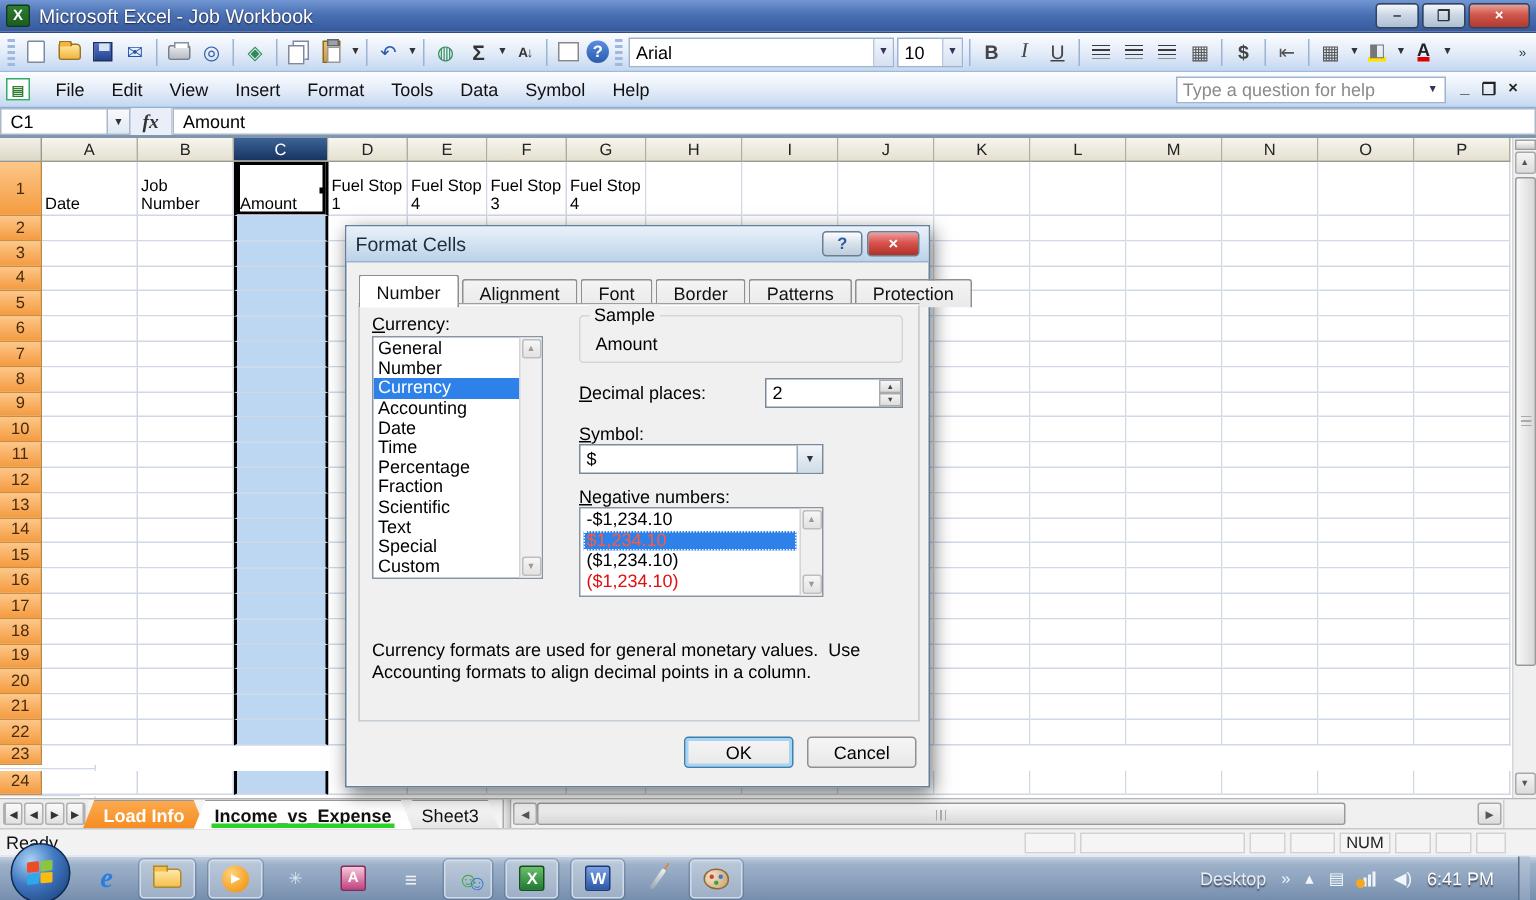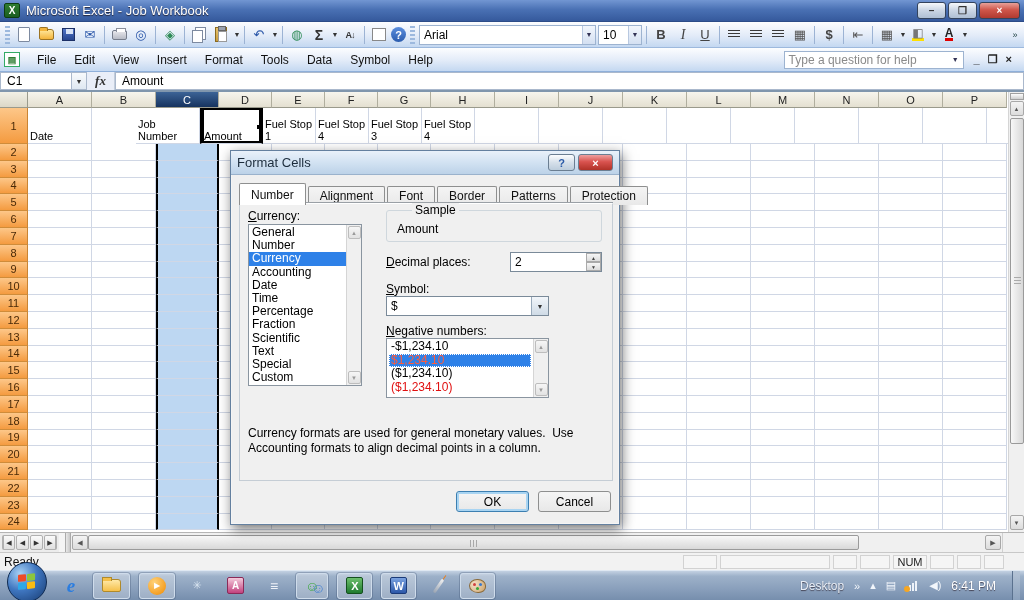--- a/index.html
+++ b/index.html
@@ -136,21 +136,21 @@
   .dpage { position:absolute; left:8px; top:52px; width:374px; height:278px; background:#f0f0f0; border:1px solid #c5cdd5; border-top:1px solid #fff; box-shadow:0 -1px 0 #9aa0a6;}
   .dlabel { font-size:12px; color:#000; }
   .u1::first-letter { text-decoration:underline; }
   .catlist { position:absolute; left:8px; top:20px; width:114px; height:162px; background:#fff; border:1px solid #8a95a0; display:flex;}
   .catitems { flex:1; list-style:none; padding:1px 0; overflow:hidden;}
   .catitems li { font-size:12px; padding:0 3px; height:13.2px; line-height:13px; color:#000; white-space:nowrap;}
   .catitems li.sel { background:#2e81e8; color:#fff; }
   .lscroll { width:15px; background:#f0f0f0; border-left:1px solid #d5d5d5; display:flex; flex-direction:column; justify-content:space-between; align-items:center; padding:1px 0;}
   .lsb { width:13px; height:13px; display:flex; align-items:center; justify-content:center; font-size:6px; color:#9a9a9a; background:linear-gradient(#f6f6f6,#e2e2e2); border:1px solid #bdbdbd; border-radius:2px;}
   .samplebox { position:absolute; left:146px; top:6px; width:216px; height:32px; border:1px solid #cfd7dd; border-radius:3px;}
-  .samplebox .legend { position:absolute; left:25px; top:-8px; background:#f0f0f0; padding:0 3px; font-size:12px;}
+  .samplebox .legend { position:absolute; left:6px; top:-8px; background:#f0f0f0; padding:0 3px; font-size:12px;}
   .samplebox .sval { position:absolute; left:10px; top:11px; font-size:12px;}
   .spinrow { position:absolute; left:146px; top:48px; width:216px; display:flex; align-items:center;}
   .spinbox { margin-left:auto; width:92px; height:20px; background:#fff; border:1px solid #7a8a99; display:flex; align-items:center; padding-left:4px; font-size:12px;}
   .spinner { margin-left:auto; width:15px; height:18px; display:flex; flex-direction:column;}
   .spinner span { flex:1; display:flex; align-items:center; justify-content:center; font-size:5px; color:#444; background:linear-gradient(#f6f6f6,#dcdcdc); border:1px solid #aaa;}
   .symlabel { position:absolute; left:146px; top:78px;}
   .symcombo { position:absolute; left:146px; top:92px; width:163px; height:20px; background:#fff; border:1px solid #7a8a99; display:flex; align-items:center; padding-left:4px; font-size:12px;}
   .symcombo .cbtn { margin-left:auto; width:17px; height:18px; display:flex; align-items:center; justify-content:center; font-size:7px; color:#333; background:linear-gradient(#f2f6fa,#cfdbe6); border-left:1px solid #9ab;}
   .neglabel { position:absolute; left:146px; top:120px;}
   .neglist { position:absolute; left:146px; top:134px; width:163px; height:60px; background:#fff; border:1px solid #8a95a0; display:flex;}
@@ -379,21 +379,21 @@
           <div class="ch" style="width: 64px;">L</div>
           <div class="ch" style="width: 64px;">M</div>
           <div class="ch" style="width: 64px;">N</div>
           <div class="ch" style="width: 64px;">O</div>
           <div class="ch" style="width: 64px;">P</div>
         </div>
       <div id="rows">
           <div class="grow" style="height: 36px;">
             <div class="rh">1</div>
             <div class="cell" style="width: 64px;">Date</div>
-            <div class="cell" style="width: 64px; margin-left: 44px;">Job Number</div>
+            <div class="cell" style="width: 64px;">Job Number</div>
             <div class="cell active-cell selcolw" style="width: 63px; border-left: 2px solid rgb(0, 0, 0); border-right: 2px solid rgb(0, 0, 0);">Amount</div>
             <div class="cell" style="width: 53px;">Fuel Stop 1</div>
             <div class="cell" style="width: 53px;">Fuel Stop 4</div>
             <div class="cell" style="width: 53px;">Fuel Stop 3</div>
             <div class="cell" style="width: 53px;">Fuel Stop 4</div>
             <div class="cell" style="width: 64px;"></div>
             <div class="cell" style="width: 64px;"></div>
             <div class="cell" style="width: 64px;"></div>
             <div class="cell" style="width: 64px;"></div>
             <div class="cell" style="width: 64px;"></div>
@@ -794,21 +794,21 @@
             <div class="cell" style="width: 64px;"></div>
             <div class="cell" style="width: 64px;"></div>
             <div class="cell" style="width: 64px;"></div>
             <div class="cell" style="width: 64px;"></div>
             <div class="cell" style="width: 64px;"></div>
             <div class="cell" style="width: 64px;"></div>
             <div class="cell" style="width: 64px;"></div>
             <div class="cell" style="width: 64px;"></div>
             <div class="cell" style="width: 64px;"></div>
           </div>
-          <div class="grow" style="height: 16.8px;">
+          <div class="grow" style="height: 16.8px; flex-direction: column;">
             <div class="rh">23</div>
             <div class="cell" style="width: 64px;"></div>
             <div class="cell" style="width: 64px;"></div>
             <div class="cell selcol" style="width: 63px;"></div>
             <div class="cell" style="width: 53px;"></div>
             <div class="cell" style="width: 53px;"></div>
             <div class="cell" style="width: 53px;"></div>
             <div class="cell" style="width: 53px;"></div>
             <div class="cell" style="width: 64px;"></div>
             <div class="cell" style="width: 64px;"></div>
@@ -849,20 +849,25 @@
       </div>
     </div>
 
     <div class="tabstrip">
       <div class="navs" id="tab-navs">
           <div class="nav first">◀</div>
           <div class="nav">◀</div>
           <div class="nav">▶</div>
           <div class="nav last">▶</div>
         </div>
+      <span id="sheet-tabs" style="display:flex;">
+          <div class="sheet-tab orange">Load Info</div>
+          <div class="sheet-tab active">Income_vs_Expense</div>
+          <div class="sheet-tab ">Sheet3</div>
+        </span>
       <div class="tsplitter"></div>
       <div class="hscroll">
         <div class="hbtn">◀</div>
         <div class="htrack">
             <div class="hthumb"></div>
           </div>
         <div class="hbtn">▶</div>
       </div>
       <div class="scorner"></div>
     </div>

